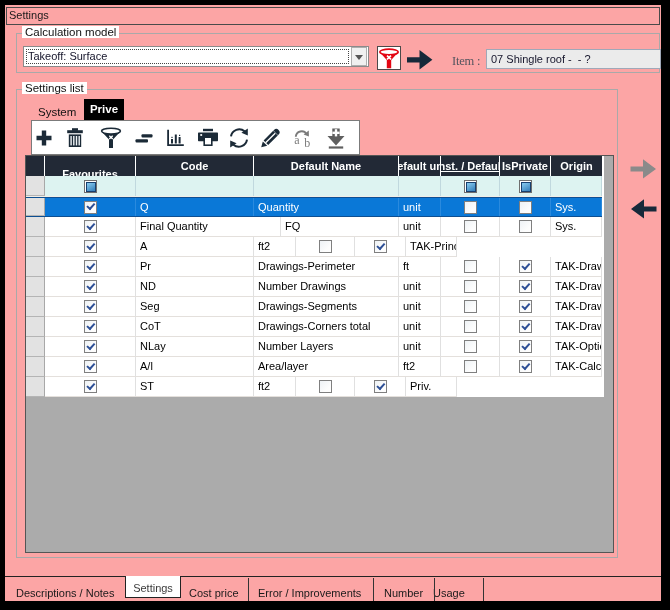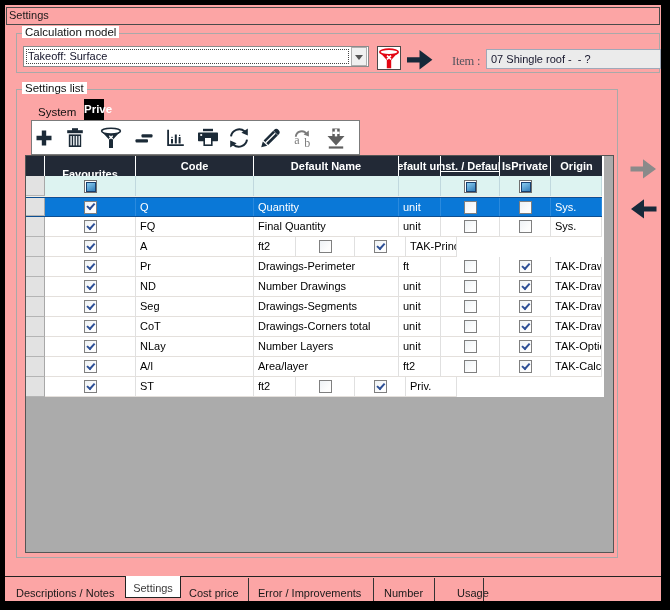--- a/index.html
+++ b/index.html
@@ -89,21 +89,21 @@
   <svg class="abs" style="left:402px; top:44px;" width="26" height="22" viewBox="0 0 26 22">
     <path fill="#16293a" d="M0 8.2 H12.5 V1 L25.4 10.8 L12.5 20.6 V13.4 H0 Z"></path>
   </svg>
   <div id="itemlbl" class="abs">Item&nbsp;:</div>
   <div id="itemfld" class="abs">07 Shingle roof -&nbsp; - ?</div>
 
   <div class="abs group" style="left:11px; top:84px; width:602px; height:469px;">
     <div class="glabel" style="left:5px;">Settings list</div>
   </div>
   <div class="abs toptab" style="left:33px; top:97px; width:46px; height:20px; text-align:left; line-height:20px;">System</div>
-  <div class="abs toptab" id="tabPrive" style="left:79px; top:94px; width:20px; height:21px; text-align:right; line-height:21px; font-weight:bold;">Prive</div>
+  <div class="abs toptab" id="tabPrive" style="left:79px; top:94px; width:40px; height:21px; text-align:center; line-height:21px; font-weight:bold;">Prive</div>
 
   <div id="toolbar" class="abs">
     <svg class="tbi" style="left:0px;" viewBox="0 0 24 24">
         <path fill="#1b2a37" d="M9.8 4.5h4.4v5.3h5.3v4.4h-5.3v5.3H9.8v-5.3H4.5V9.8h5.3z"></path>
       </svg>
     <svg class="tbi" style="left:31px;" viewBox="0 0 24 24">
         <g fill="#1b2a37">
           <rect x="9" y="2.2" width="6" height="2.6"></rect>
           <rect x="4.2" y="4.2" width="15.6" height="3"></rect>
           <path d="M5.8 8.4h12.4V21H5.8z"></path>
@@ -226,22 +226,22 @@
         <div class="dcell c" style="width:51px;">
             <span class="cb"></span>
           </div>
         <div class="dcell t" style="width:51px;">Sys.</div>
       </div>
       <div class="drow">
         <div class="dcell sel" style="width:19px;"></div>
         <div class="dcell c" style="width:91px;">
             <span class="cb chk"></span>
           </div>
+        <div class="dcell t" style="width:145px;">Final Quantity</div>
         <div class="dcell t" style="width:118px;">FQ</div>
-        <div class="dcell t" style="width:145px;">Final Quantity</div>
         <div class="dcell t" style="width:42px;">unit</div>
         <div class="dcell c" style="width:59px;">
             <span class="cb"></span>
           </div>
         <div class="dcell c" style="width:51px;">
             <span class="cb"></span>
           </div>
         <div class="dcell t" style="width:51px;">Sys.</div>
       </div>
       <div class="drow">
@@ -381,18 +381,18 @@
     <path fill="#16293a" d="M26.5 8.4 H14 V1.2 L1 10.9 L14 20.6 V13.4 H26.5 Z"></path>
   </svg>
 
   <div id="botline1" class="abs"></div>
   <div id="botline2" class="abs"></div>
   <div id="activetab" class="abs">Settings</div>
   <div class="abs btab" style="left:11px;">Descriptions / Notes</div>
   <div class="abs btab" style="left:184px;">Cost price</div>
   <div class="abs btab" style="left:253px;">Error / Improvements</div>
   <div class="abs btab" style="left:379px;">Number</div>
-  <div class="abs btab" style="left:452px;">Usage</div>
+  <div class="abs btab" style="left:428px;">Usage</div>
   <div class="abs bdiv" style="left:243px;"></div>
   <div class="abs bdiv" style="left:368px;"></div>
   <div class="abs bdiv" style="left:429px;"></div>
   <div class="abs bdiv" style="left:478px;"></div>
 </div>
 
 </body></html>

